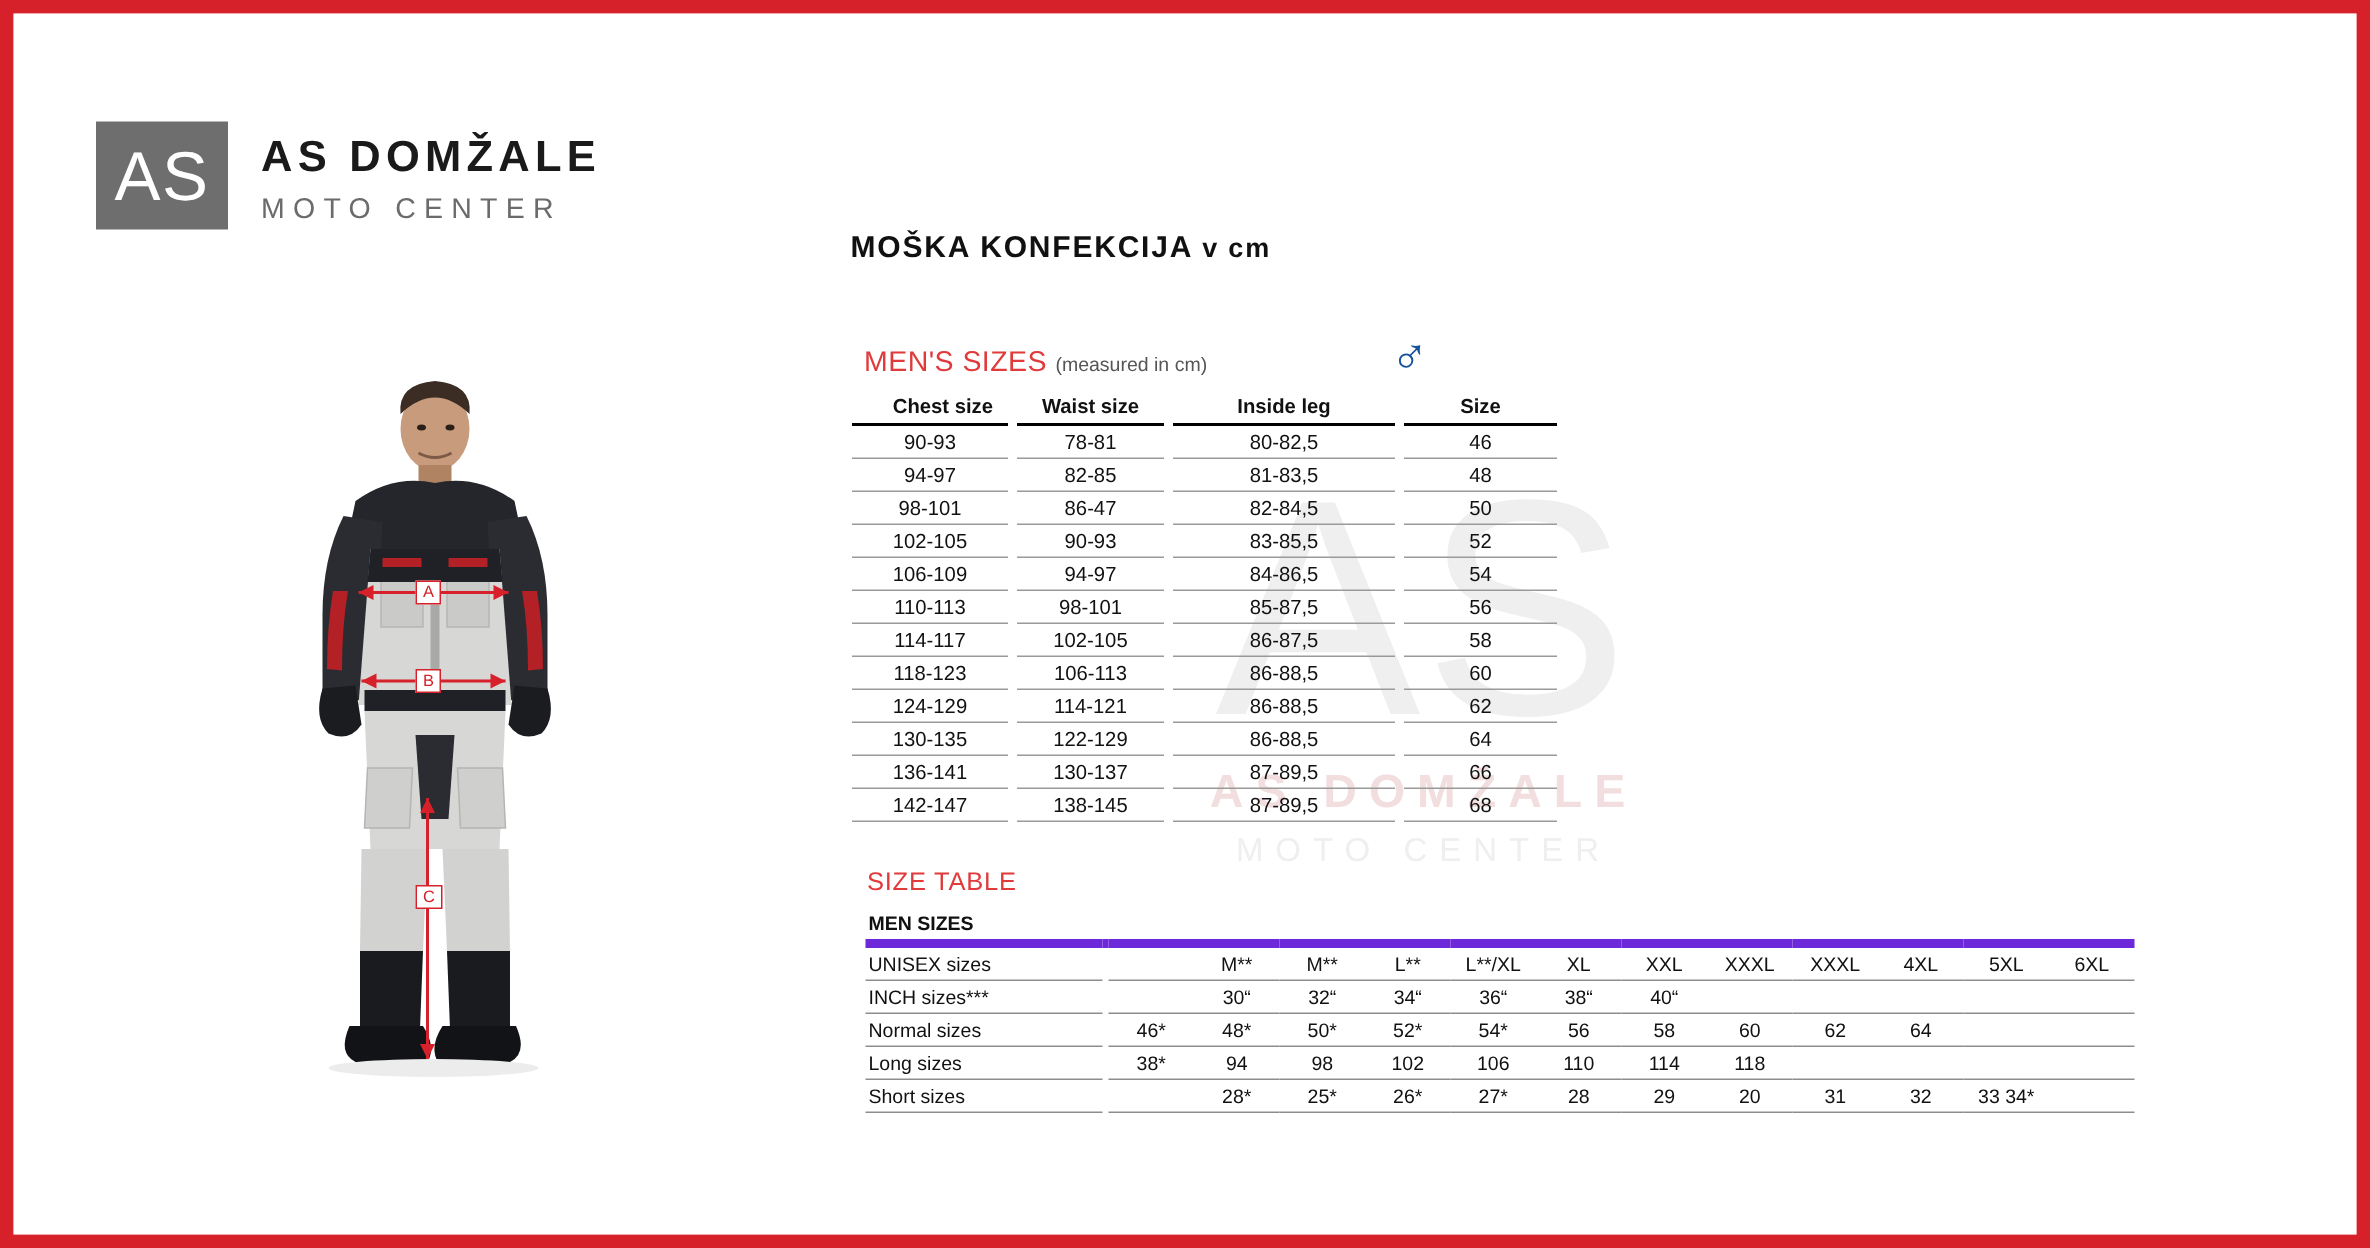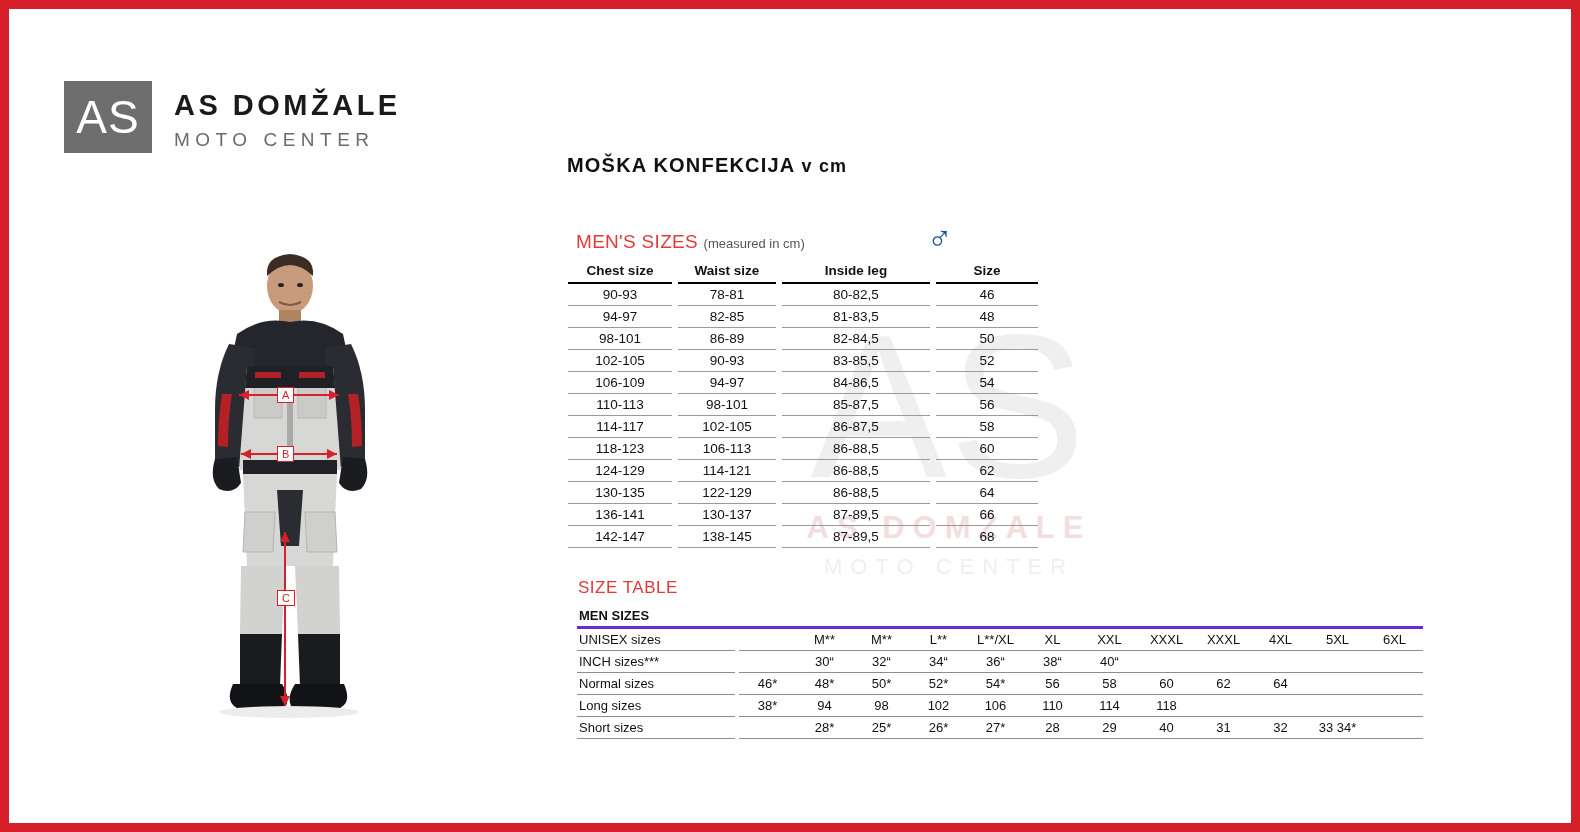--- a/index.html
+++ b/index.html
@@ -147,21 +147,21 @@
   .size-table th {
     font-weight: bold;
     font-size: 13.5px;
     border-bottom: 2px solid #000000;
     padding-bottom: 4px;
   }
   .size-table td {
     border-bottom: 1px solid #9a9a9a;
     height: 16px;
   }
-  .size-table .c0 { width: 84px; }
+  .size-table .c0 { width: 84px; text-align: right; }
   .size-table .c1 { width: 78px; }
   .size-table .c2 { width: 128px; }
   .size-table .c3 { width: 82px; }
   .size-table td.gapcell, .size-table th.gapcell {
     border-bottom: none;
     width: 6px;
     padding: 0;
   }
 
   
@@ -188,21 +188,21 @@
     border-bottom: 1px solid #8d8d8d;
     height: 15px;
   }
   .men-table td.rowhead {
     text-align: left;
     width: 150px;
     padding-left: 2px;
   }
   .men-table tr.head td {
     font-weight: bold;
-    border-bottom: 3px solid #6d28d9;
+    border-bottom: 6px solid #6d28d9;
   }
   .men-table tr.head td.rowhead {
     font-weight: bold;
   }
   .men-table td.col { width: 45px; }
   .men-table td.spacer { border-bottom: none; width: 4px; padding: 0; }
 
   
   .photo {
     position: absolute;
@@ -281,21 +281,21 @@
           <td class="gapcell"></td>
           <td>82-85</td>
           <td class="gapcell"></td>
           <td>81-83,5</td>
           <td class="gapcell"></td>
           <td>48</td>
         </tr>
         <tr>
           <td>98-101</td>
           <td class="gapcell"></td>
-          <td>86-89</td>
+          <td>86-47</td>
           <td class="gapcell"></td>
           <td>82-84,5</td>
           <td class="gapcell"></td>
           <td>50</td>
         </tr>
         <tr>
           <td>102-105</td>
           <td class="gapcell"></td>
           <td>90-93</td>
           <td class="gapcell"></td>
@@ -470,21 +470,21 @@
         <tr>
           <td class="rowhead">Short sizes</td>
           <td class="spacer"></td>
           <td class="col"></td>
           <td class="col">28*</td>
           <td class="col">25*</td>
           <td class="col">26*</td>
           <td class="col">27*</td>
           <td class="col">28</td>
           <td class="col">29</td>
-          <td class="col">40</td>
+          <td class="col">20</td>
           <td class="col">31</td>
           <td class="col">32</td>
           <td class="col">33   34*</td>
           <td class="col"></td>
         </tr>
       </tbody>
     </table>
 
     <div class="photo">
       <svg width="262" height="470" viewBox="0 0 262 470" xmlns="http://www.w3.org/2000/svg">

